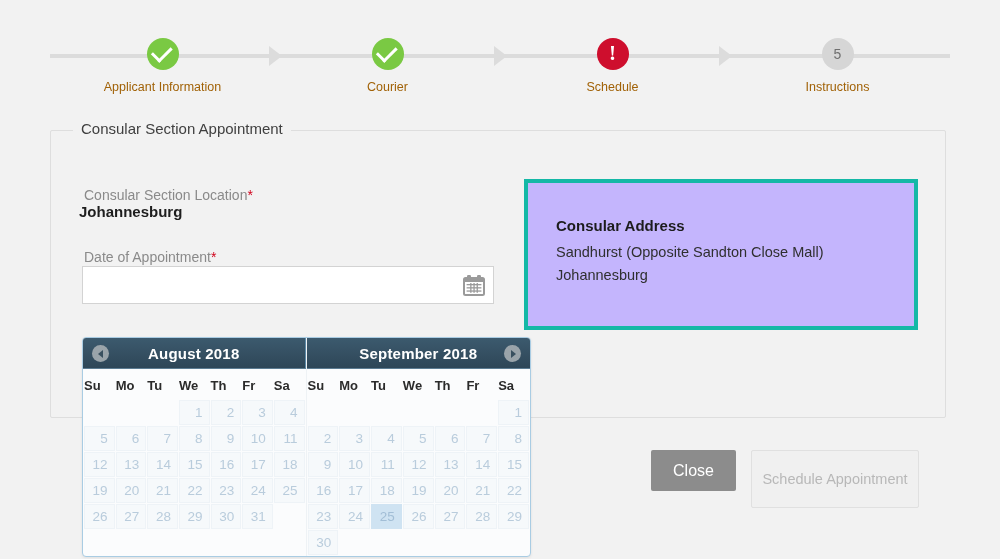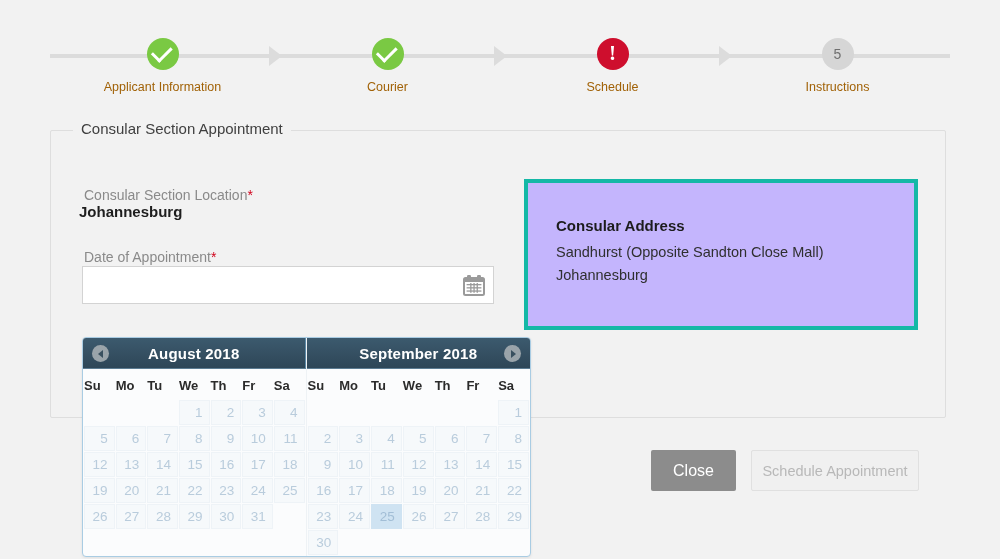--- a/index.html
+++ b/index.html
@@ -278,21 +278,21 @@
     border: 0;
     border-radius: 2px;
     color: #fff;
     font-size: 16px;
     font-family: "Liberation Sans", sans-serif;
     cursor: pointer;
   }
   #btn-schedule {
     position: absolute;
     left: 751px; top: 450px;
-    width: 168px; height: 41px;
+    width: 168px; height: 58px;
     background: #f0f0f0;
     border: 1px solid #e0e0e0;
     border-radius: 2px;
     color: #b8b8b8;
     font-size: 14.5px;
     font-family: "Liberation Sans", sans-serif;
     cursor: default;
   }
 </style>
 </head>

